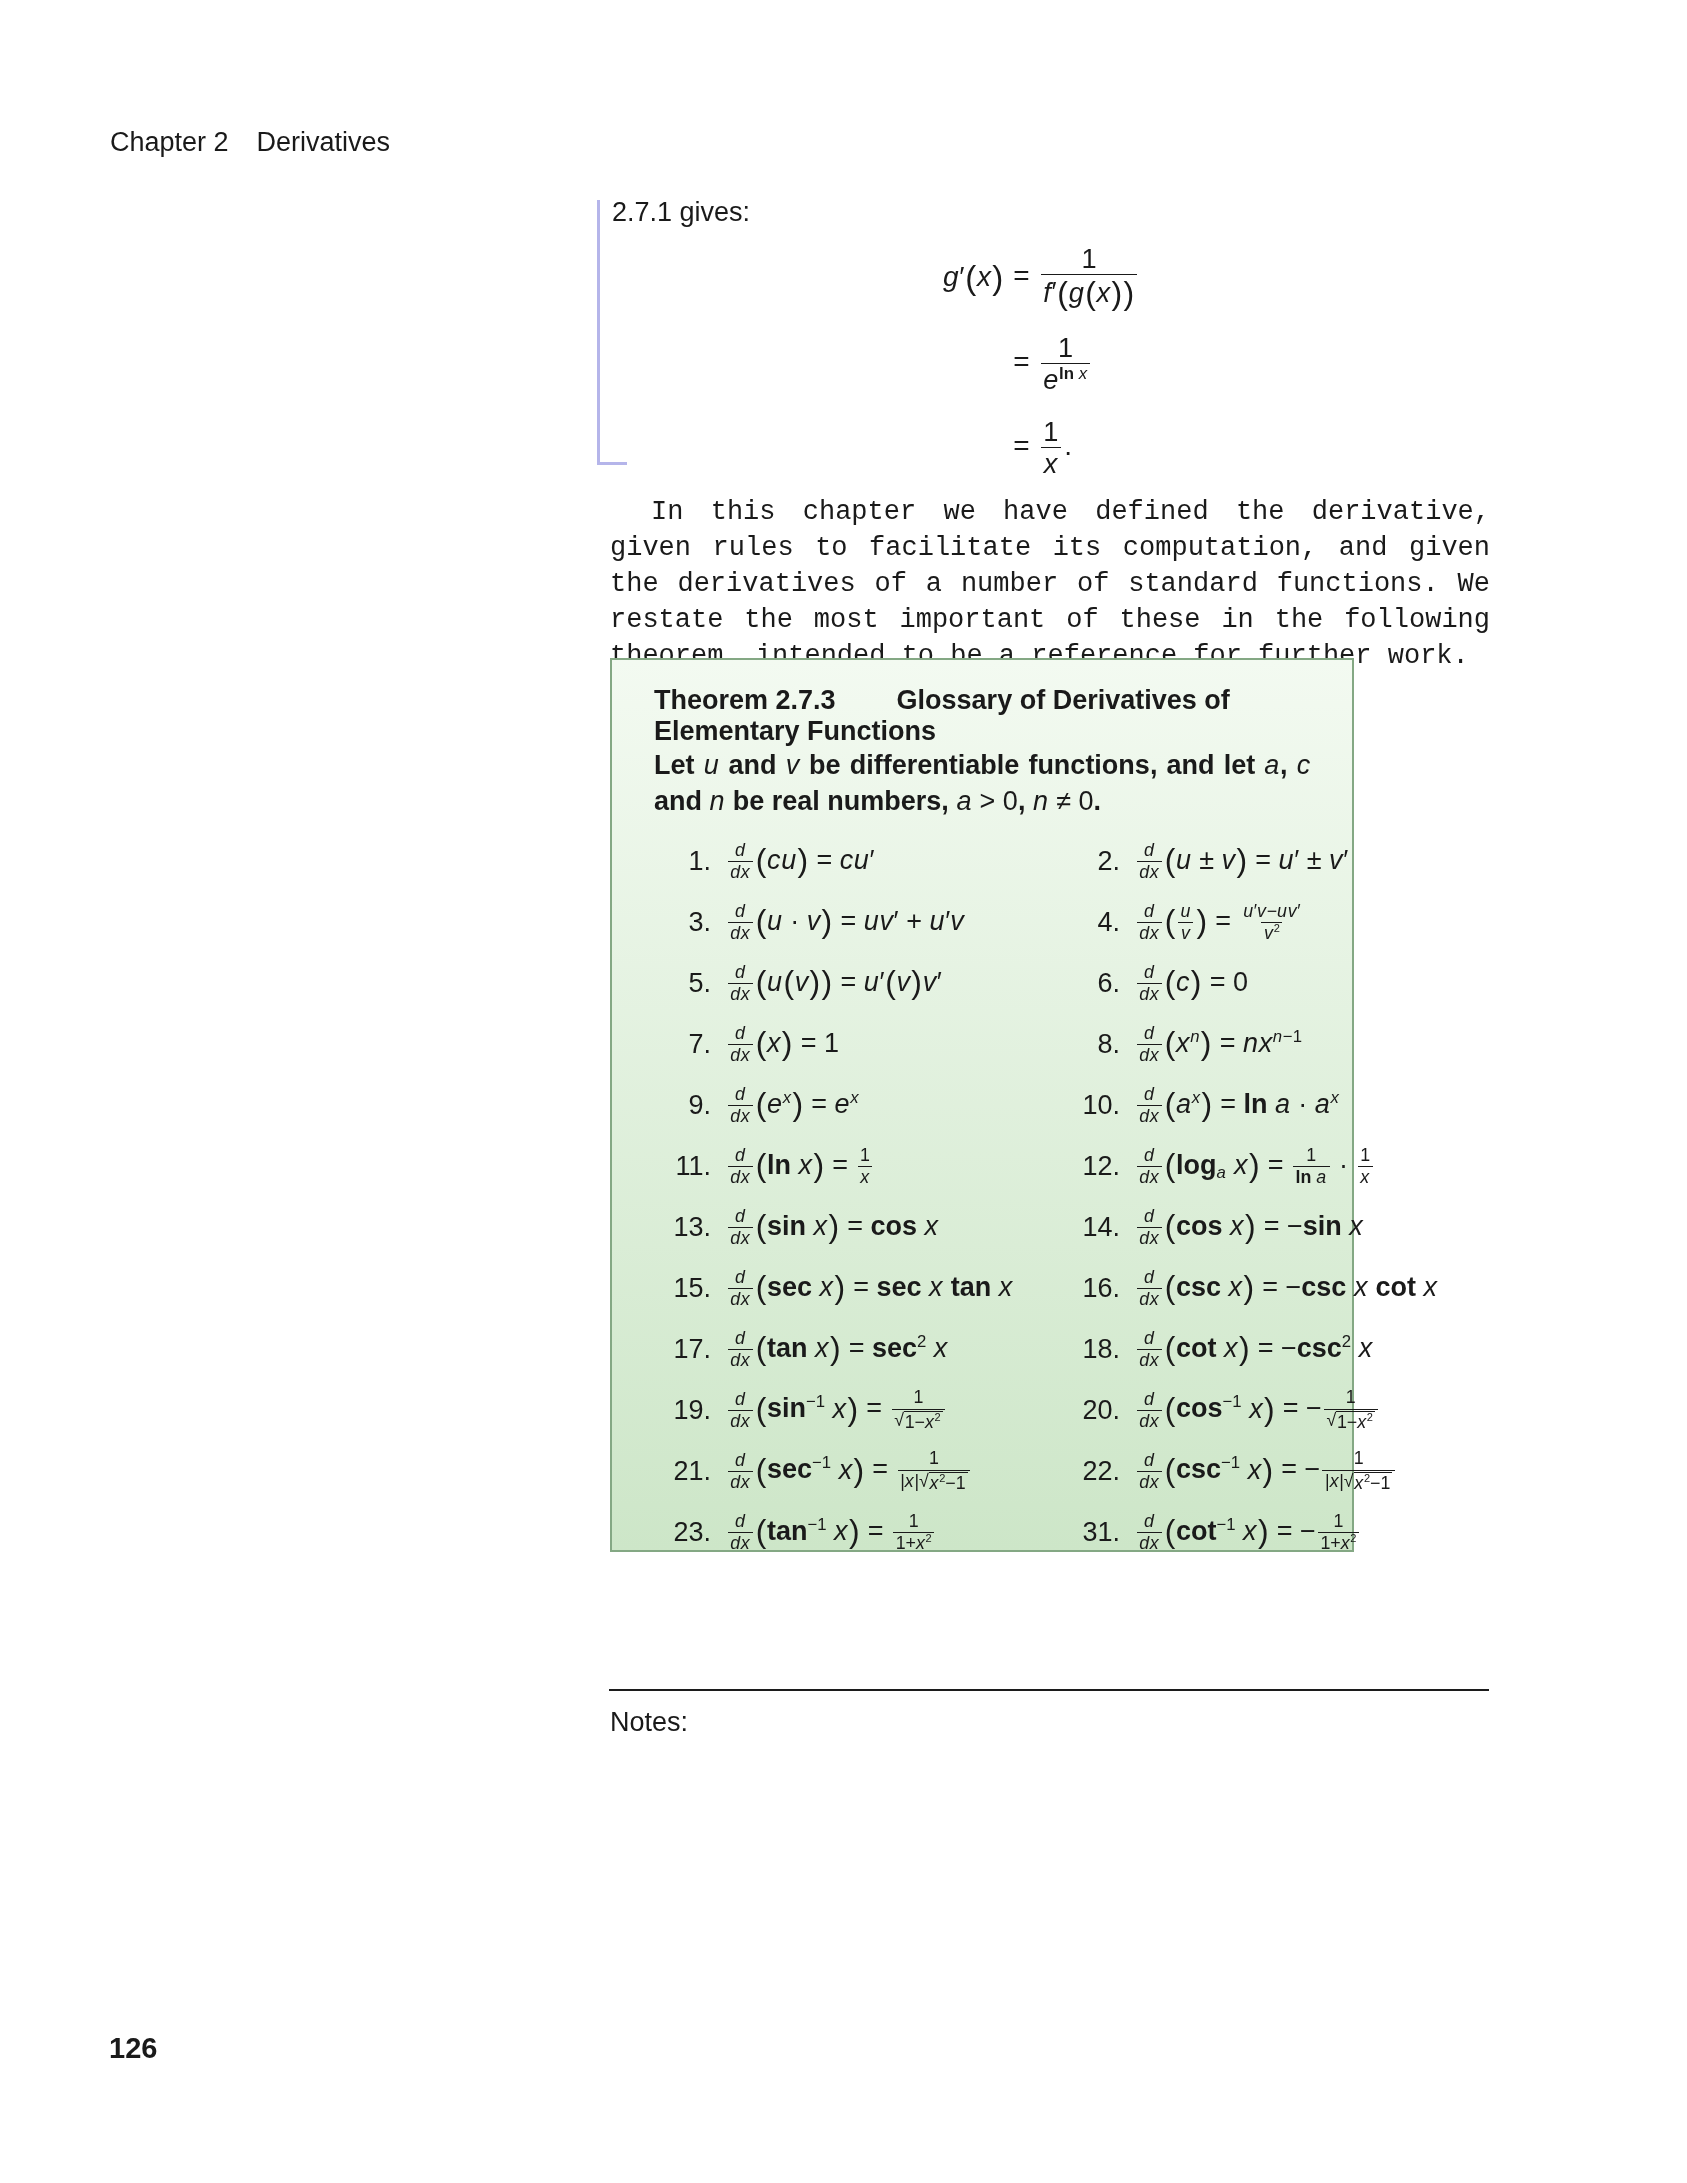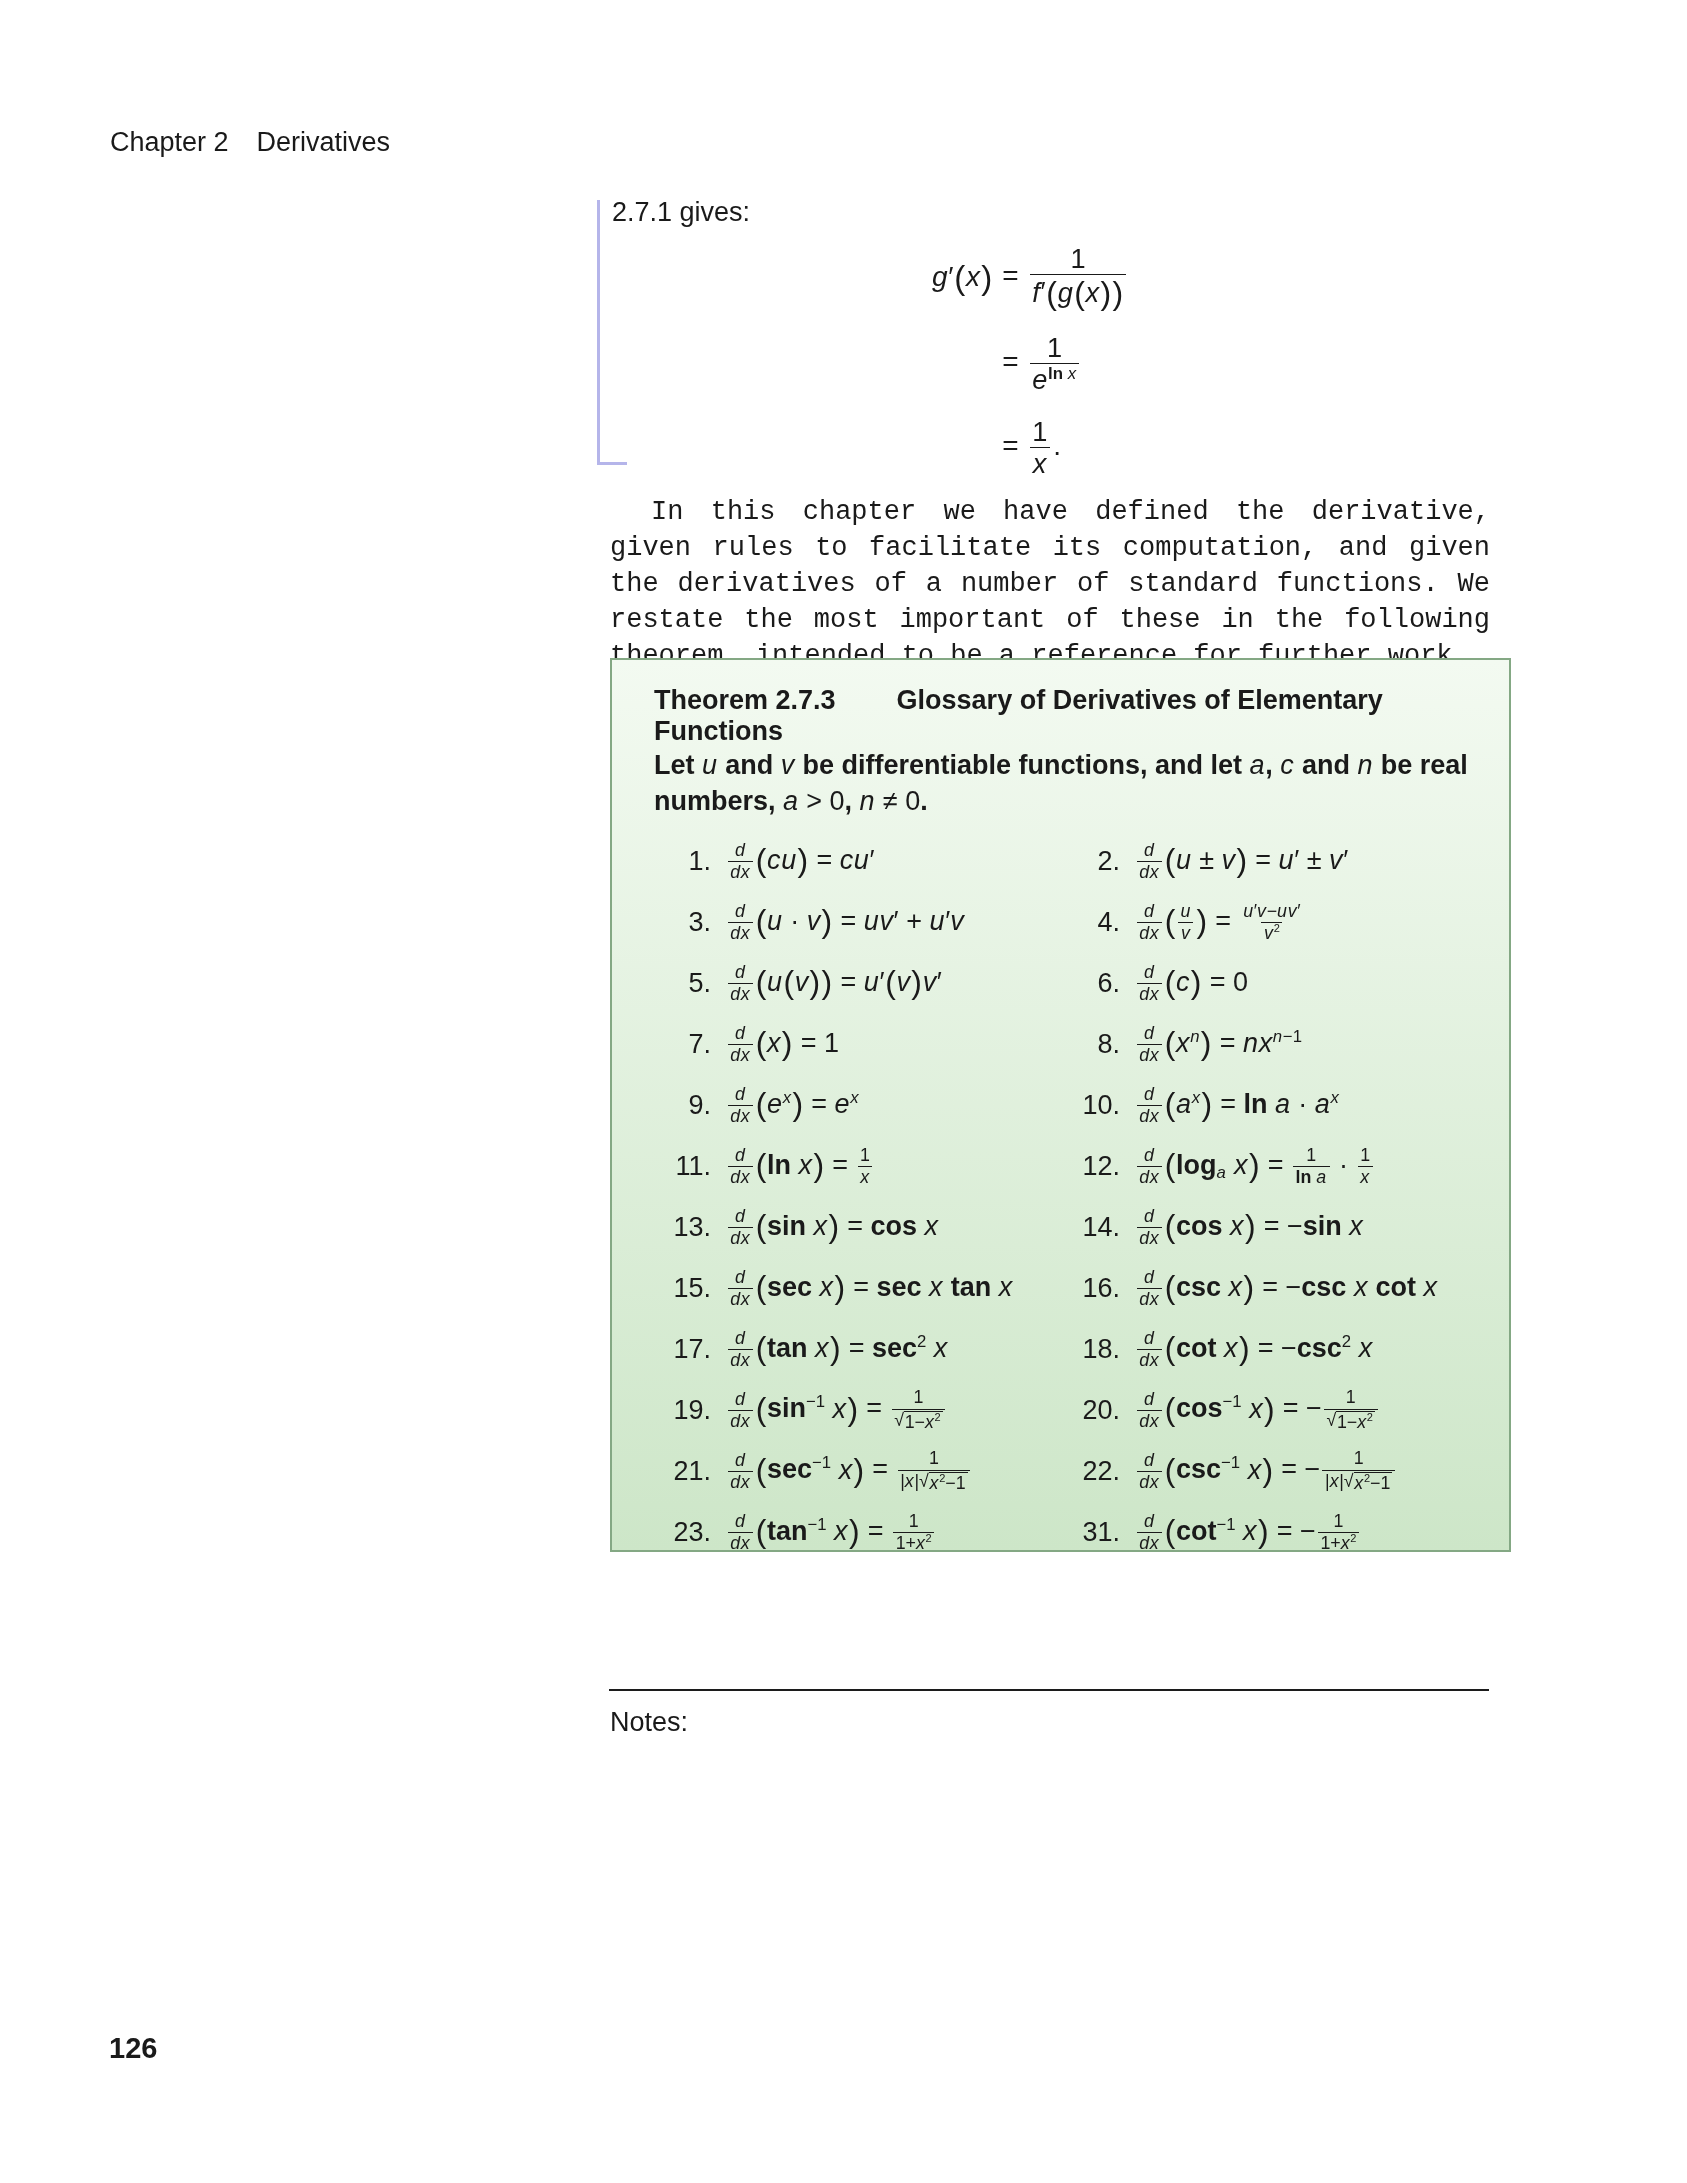--- a/index.html
+++ b/index.html
@@ -15,32 +15,32 @@
 
   
   .ex-rule-v{position:absolute;left:597px;top:200px;width:2.6px;height:265px;}
   .ex-rule-h{position:absolute;left:597px;top:462px;width:30px;height:2.6px;}
   .ex-intro{position:absolute;left:612px;top:197px;font-size:27px;}
   .eq-block{
     position:absolute;left:932px;top:243px;
     display:grid;grid-template-columns:auto auto;column-gap:9.3px;row-gap:20px;
     align-items:center;font-size:28px;
   }
-  .eq-lhs{text-align:right;}
+  .eq-lhs{text-align:right;margin-left:11px;}
   .eq-rhs{text-align:left;}
 
   
   .body-par{
     position:absolute;left:610px;top:494px;width:880px;
     font-size:27px;line-height:36px;text-align:justify;text-indent:41px;font-family:Liberation Mono, monospace;
   }
 
   
   .thm-box{
-    position:absolute;left:610px;top:658px;width:901px;height:894px;
+    position:absolute;left:610px;top:658px;width:744px;height:894px;
     box-sizing:border-box;border:2px solid #84a884;
     background:linear-gradient(#f3faf1,#cde6c8);
     padding:25px 41px 0 42px;
   }
   .thm-title{font-size:27px;font-weight:bold;}
   .thm-title .gap{margin-left:61px;}
   .thm-intro{font-size:27px;line-height:36px;text-align:justify;}
   #formula-grid{
     margin-top:12px;display:grid;grid-template-columns:409px 1fr;
     grid-auto-rows:61px;align-items:center;font-size:27px;

